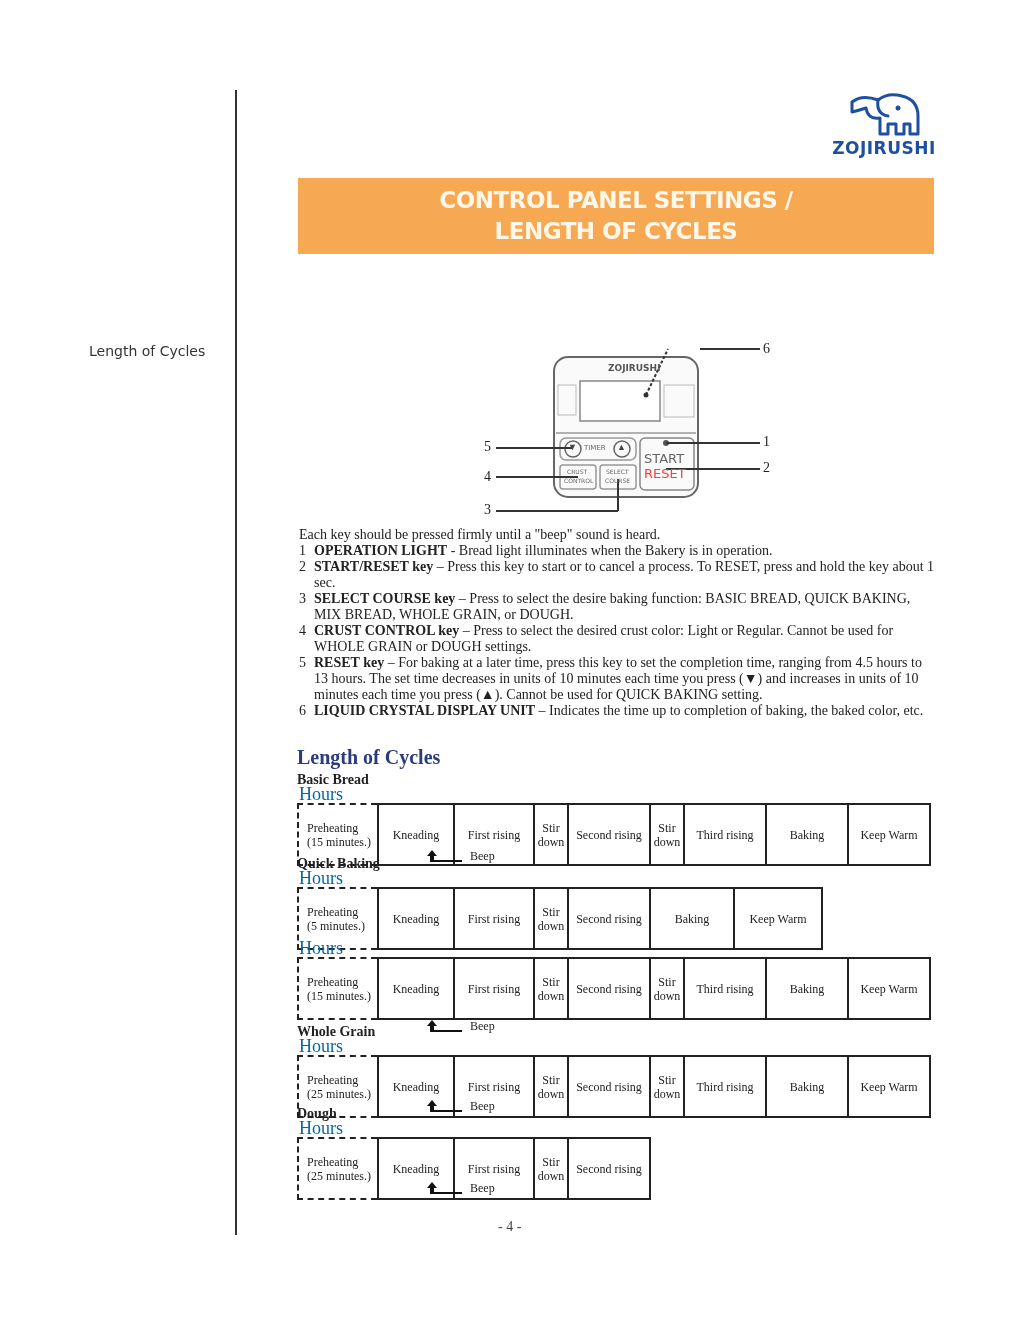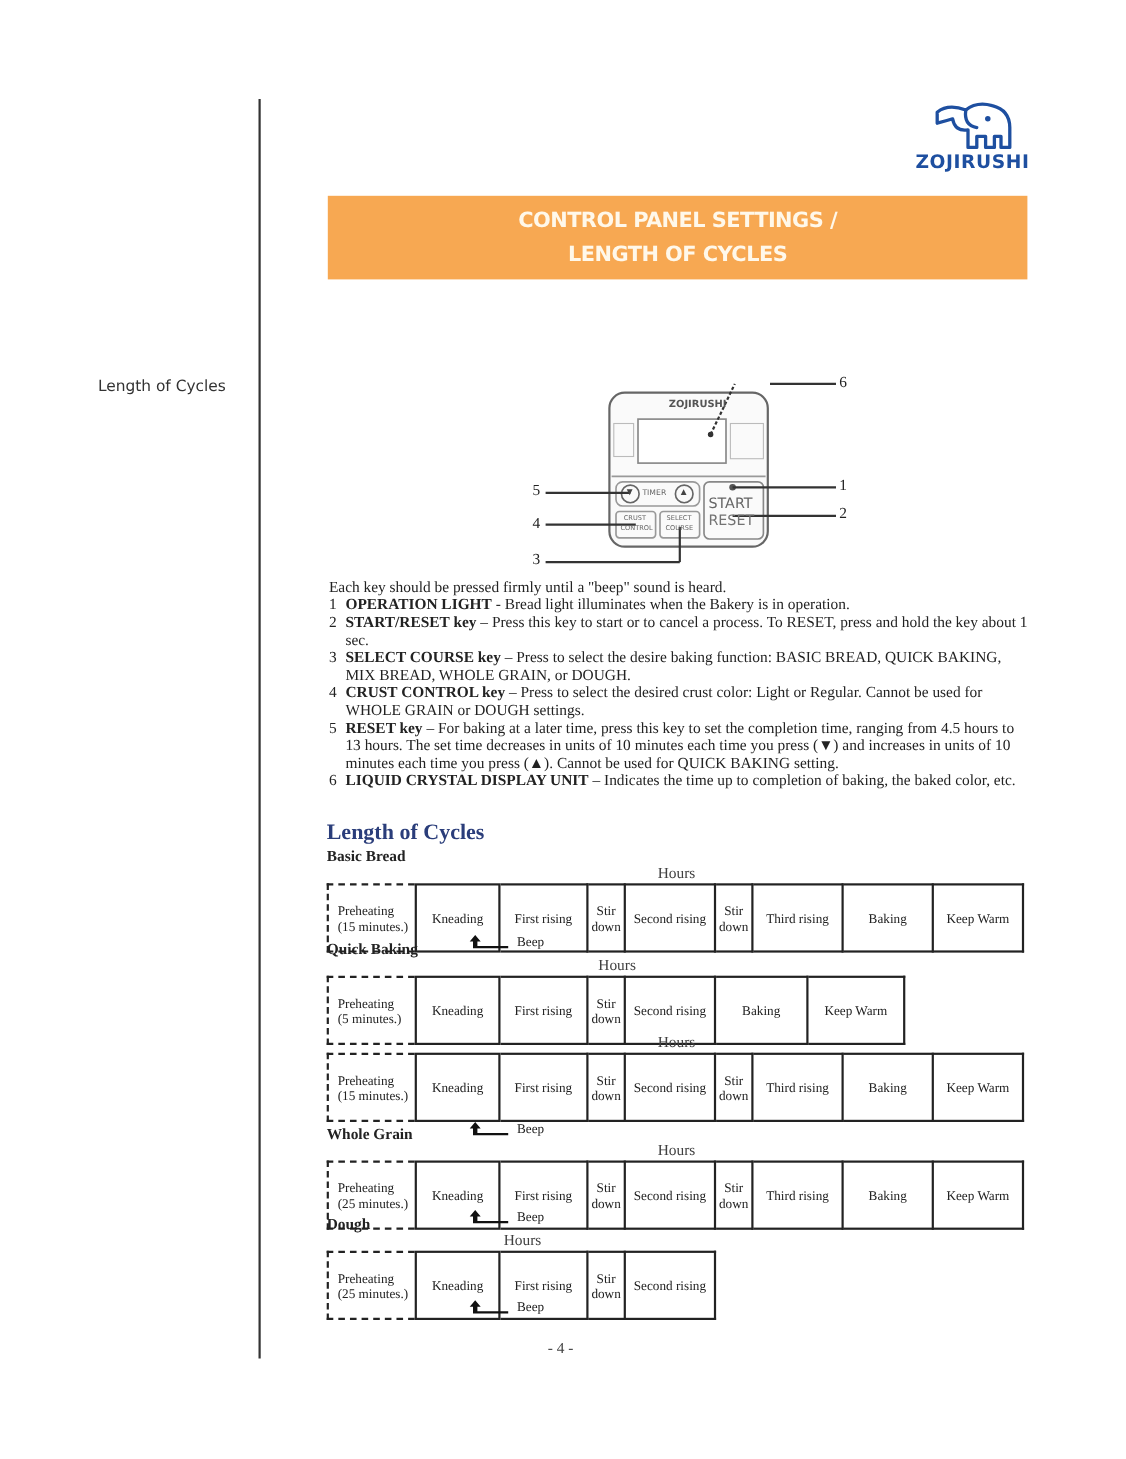--- a/index.html
+++ b/index.html
@@ -6,35 +6,35 @@
     html, body { width: 1024px; height: 1326px; background: #ffffff; overflow: hidden; }
     body { position: relative; font-family: "Liberation Serif", serif; color: #222; }
 
     .side-label { position: absolute; left: 89px; top: 343px; font-family: "DejaVu Sans", sans-serif; font-size: 14px; color: #333; }
     .divider { position: absolute; left: 235px; top: 90px; width: 2px; height: 1145px; background: #333; }
 
     .logo { position: absolute; left: 832px; top: 90px; width: 104px; height: 72px; }
     .logo-text { position: absolute; left: 0; top: 48px; width: 104px; text-align: center; font-family: "DejaVu Sans", sans-serif; font-weight: bold; font-size: 17px; color: #1e4fa0; letter-spacing: 0.5px; }
 
     .banner { position: absolute; left: 298px; top: 178px; width: 636px; height: 76px; background: #f7a852; display: flex; flex-direction: column; align-items: center; justify-content: center; }
-    .banner span { font-family: "DejaVu Sans", sans-serif; font-weight: bold; color: #fff8ea; font-size: 19px; line-height: 31px; letter-spacing: -0.5px; }
+    .banner span { font-family: "DejaVu Sans", sans-serif; font-weight: bold; color: #fff8ea; font-size: 23px; line-height: 31px; letter-spacing: -0.5px; }
 
     .panel-fig { position: absolute; left: 470px; top: 335px; width: 320px; height: 185px; }
 
     .intro { position: absolute; left: 299px; top: 527px; width: 640px; font-size: 14px; line-height: 16px; }
     .keys { position: absolute; left: 299px; top: 543px; width: 640px; font-size: 14px; line-height: 16px; list-style: none; }
     .keys li { display: flex; }
     .keys .num { width: 15px; flex-shrink: 0; }
     .keys b { font-weight: bold; }
 
     .section-title { position: absolute; left: 297px; top: 746px; font-size: 20px; font-weight: bold; color: #2a3d7a; }
 
     .course { position: absolute; left: 297px; }
     .course-name { font-size: 14px; font-weight: bold; line-height: 15px; }
-    .hours { font-size: 14px; line-height: 15px; margin-left: 2px; color: #404040; text-align: center; }
+    .hours { font-size: 18px; line-height: 15px; margin-left: 2px; color: #0369a1; }
     .bar { display: flex; height: 63px; margin-top: 1px; }
     .cell { border: 2px solid #222; border-left: none; display: flex; align-items: center; justify-content: center; font-size: 12px; text-align: center; line-height: 14px; }
     .cell.first { border-left: 2px solid #222; }
     .cell.pre { border: 2px dashed #222; border-right: none; justify-content: flex-start; text-align: left; padding-left: 8px; }
     .beep { position: absolute; display: flex; align-items: flex-end; font-size: 12px; }
     .beep svg { margin-right: 6px; }
 
     .page-num { position: absolute; left: 498px; top: 1219px; font-size: 14px; color: #444; }
   </style>
 </head>
@@ -87,21 +87,21 @@
   </svg>
   <span style="position:absolute;left:138px;top:28px;font-size:9px;font-weight:bold;color:#555;font-family:'DejaVu Sans',sans-serif">ZOJIRUSHI</span>
   <span style="position:absolute;left:114px;top:109px;font-size:7px;color:#666;font-family:'DejaVu Sans',sans-serif">TIMER</span>
   <span style="position:absolute;left:98px;top:107px;font-size:9px;color:#444">▼</span>
   <span style="position:absolute;left:147px;top:107px;font-size:9px;color:#444">▲</span>
   <span style="position:absolute;left:97px;top:133px;font-size:6px;color:#666;font-family:'DejaVu Sans',sans-serif">CRUST</span>
   <span style="position:absolute;left:94px;top:142px;font-size:6px;color:#666;font-family:'DejaVu Sans',sans-serif">CONTROL</span>
   <span style="position:absolute;left:136px;top:133px;font-size:6px;color:#666;font-family:'DejaVu Sans',sans-serif">SELECT</span>
   <span style="position:absolute;left:135px;top:142px;font-size:6px;color:#666;font-family:'DejaVu Sans',sans-serif">COURSE</span>
   <span style="position:absolute;left:174px;top:116px;font-size:13px;color:#666;font-family:'DejaVu Sans',sans-serif">START</span>
-  <span style="position:absolute;left:174px;top:131px;font-size:13px;color:#737373;font-family:'DejaVu Sans',sans-serif">RESET</span>
+  <span style="position:absolute;left:174px;top:131px;font-size:13px;color:#ef4444;font-family:'DejaVu Sans',sans-serif">RESET</span>
   <span style="position:absolute;left:293px;top:6px;font-size:14px">6</span>
   <span style="position:absolute;left:293px;top:99px;font-size:14px">1</span>
   <span style="position:absolute;left:293px;top:125px;font-size:14px">2</span>
   <span style="position:absolute;left:14px;top:104px;font-size:14px">5</span>
   <span style="position:absolute;left:14px;top:134px;font-size:14px">4</span>
   <span style="position:absolute;left:14px;top:167px;font-size:14px">3</span>
 </div>
 
 <div class="intro">Each key should be pressed firmly until a "beep" sound is heard.</div>
 <ul class="keys" id="keys-list">

